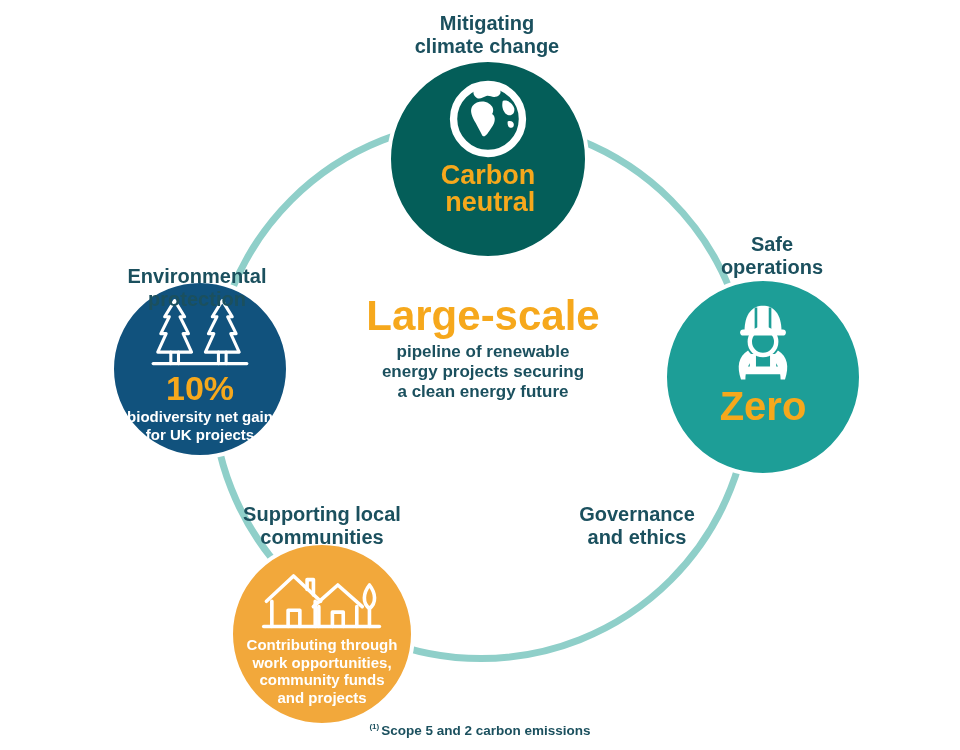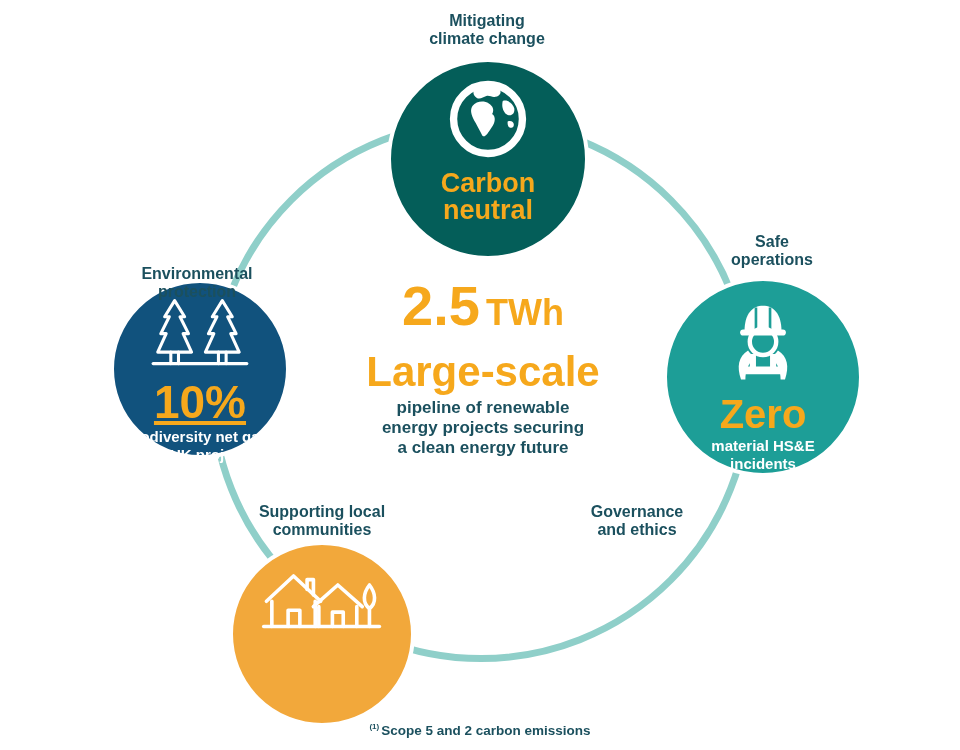--- a/index.html
+++ b/index.html
@@ -21,33 +21,33 @@
     display:flex;flex-direction:column;align-items:center;text-align:center;
     color:#fff;z-index:2;
   }
   .bubble-top{left:387px;top:58px;width:202px;height:202px;background:var(--dark-teal);padding-top:16px;}
   .bubble-left{left:110px;top:279px;width:180px;height:180px;background:var(--dark-blue);padding-top:13px;}
   .bubble-right{left:663px;top:277px;width:200px;height:200px;background:var(--teal);padding-top:15px;}
   .bubble-bottom-left{left:229px;top:541px;width:186px;height:186px;background:var(--orange);padding-top:20px;}
   .bubble-bottom-right{left:543px;top:542px;width:186px;height:186px;background:var(--steel-blue);padding-top:13px;}
   .node-label{
     position:absolute;width:260px;transform:translateX(-50%);text-align:center;
-    color:var(--label-teal);font-weight:700;font-size:16px;line-height:1.15;
+    color:var(--label-teal);font-weight:700;font-size:20px;line-height:1.15;
     white-space:pre-line;z-index:3;
   }
   .lbl-top{left:487px;top:12px;}
   .lbl-left{left:197px;top:233px;margin-top:32px;}
   .lbl-right{left:772px;top:233px;}
   .lbl-bottom-left{left:322px;top:503px;}
   .lbl-bottom-right{left:637px;top:503px;}
   .headline{
-    color:var(--orange-text);font-weight:700;line-height:1.0;white-space:pre-line;margin-top:10px;
+    color:var(--orange-text);font-weight:700;line-height:1.0;white-space:pre-line;margin-top:2px;text-align:right;
   }
   .headline-md{font-size:27px;}
-  .headline-lg{font-size:46px;text-decoration:underline;}
+  .headline-lg{font-size:34px;}
   .headline-xl{font-size:40px;}
   .caption{
     color:#fff;font-weight:700;font-size:15px;line-height:1.17;margin-top:3px;white-space:pre-line;
   }
   .caption sup{font-size:8px;vertical-align:super;}
   .center-block{
     position:absolute;left:483px;top:278px;width:360px;transform:translateX(-50%);
     text-align:center;z-index:2;
   }
   .stat-row{color:var(--orange-text);font-weight:700;line-height:1;}
@@ -115,44 +115,43 @@
       <path fill="#fff" d="M29 40 C29 20 38 11 50 11 C62 11 71 20 71 40 Z"></path>
       <path class="worker-ridge" fill="none" stroke-width="3" d="M42 13 V38 M58 13 V38"></path>
       <rect x="24" y="38" width="52" height="7" rx="3.5" fill="#fff"></rect>
       <circle cx="50" cy="52" r="15" fill="none" stroke="#fff" stroke-width="5"></circle>
       <path fill="#fff" d="M25 95 C20 80 22 69 33 62 C35 65 38 68 41 70 C33 77 30 85 30 95 Z"></path>
       <path fill="#fff" d="M75 95 C80 80 78 69 67 62 C65 65 62 68 59 70 C67 77 70 85 70 95 Z"></path>
       <path stroke="#fff" stroke-width="7" d="M38.5 66 V82 M61.5 66 V82"></path>
       <rect x="28" y="80" width="44" height="9" rx="2" fill="#fff"></rect>
     </svg>
     <div class="headline headline-xl">Zero</div>
-    <div class="caption">material HS&amp;E
-incidents</div>
   </div>
 
   <div class="bubble bubble-bottom-left">
     <svg class="icon" width="122" height="68" viewBox="0 0 135 75" fill="none" stroke="#fff" stroke-width="4" stroke-linejoin="round" stroke-linecap="round">
       <path d="M6 40 L36 12 L66 40"></path>
       <path d="M12 40 V68 M60 40 V68"></path>
       <path d="M30 68 V50 H43 V68"></path>
       <path d="M51 27 V16 H58 V33"></path>
       <path d="M58 46 L85 22 L112 46"></path>
       <path d="M64 46 V68 M106 46 V68"></path>
       <path d="M79 68 V52 H91 V68"></path>
       <path d="M120 22 C127 31 128 42 120 48 C112 42 113 31 120 22 Z"></path>
       <path d="M120 48 V68"></path>
       <path d="M3 68 H131"></path>
     </svg>
+    <div class="caption">Contributing through
+work opportunities,
+community funds
+and projects</div>
   </div>
 
 
   <div class="center-block">
-    <div class="stat-row">
-      <span class="stat-value">2.5</span><span class="stat-unit">TWh</span>
-    </div>
     <div class="big-headline">Large-scale</div>
     <div class="center-caption">pipeline of renewable
 energy projects securing
 a clean energy future</div>
   </div>
 
   <div class="footnote">
     <sup>(1)</sup><span>Scope 5 and 2 carbon emissions</span>
   </div>
 

